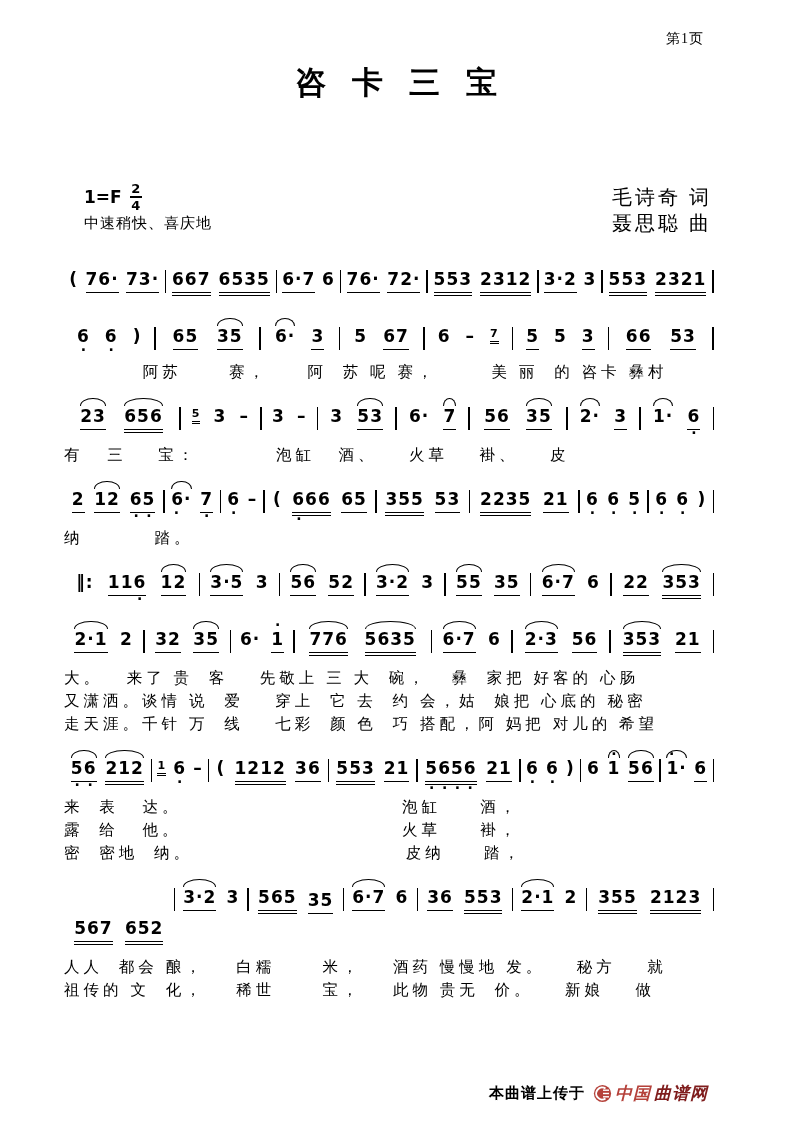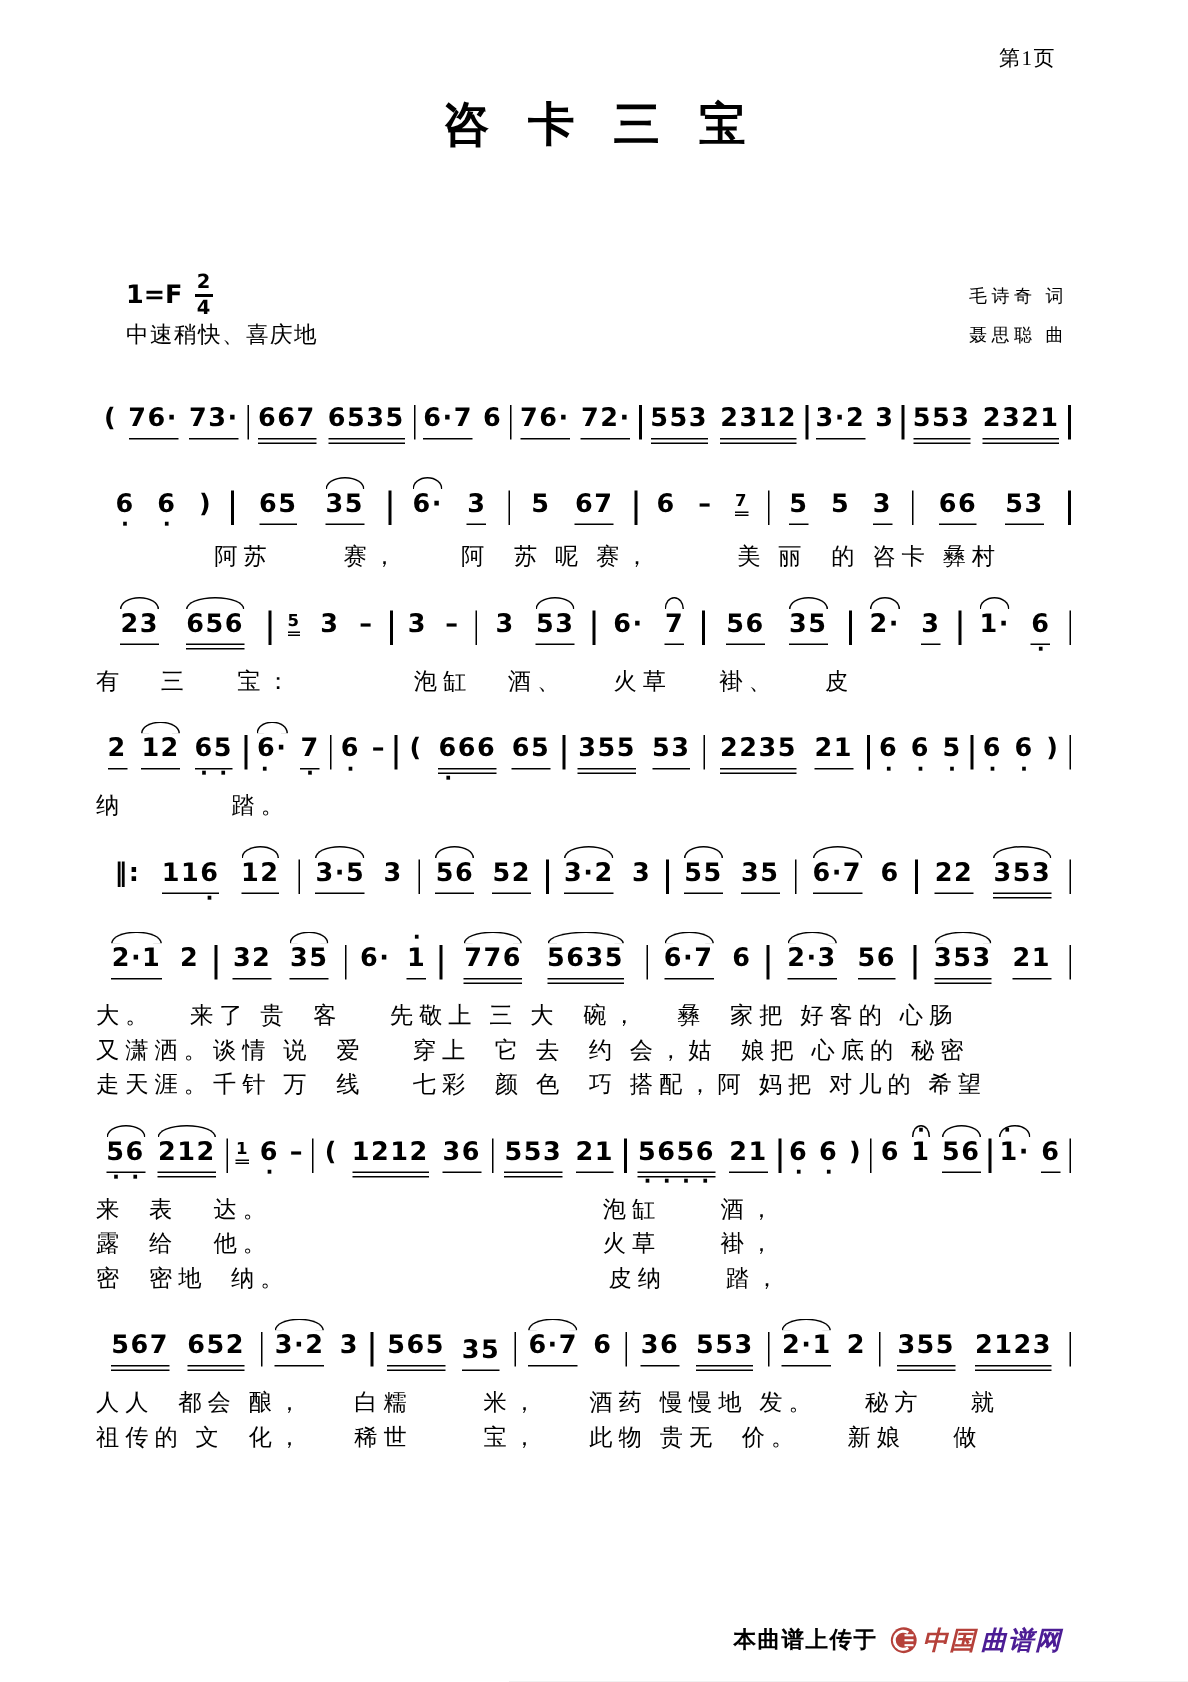--- a/index.html
+++ b/index.html
@@ -7,21 +7,21 @@
     position:relative;width:792px;height:1121px;margin:0 auto;background:#ffffff;
     font-family:"Liberation Serif","DejaVu Serif",serif;color:#000;overflow:hidden;
   }
   .pageno{position:absolute;top:30px;right:88px;font-size:14px;letter-spacing:1px;}
   .title{margin-top:62px;text-align:center;font-size:31px;font-weight:bold;letter-spacing:26px;text-indent:26px;}
   .meta{position:relative;margin:78px 80px 0 84px;height:64px;}
   .keyline{position:absolute;left:0;top:0;font-family:"DejaVu Sans",sans-serif;font-weight:bold;font-size:17px;display:flex;align-items:center;gap:8px;}
   .frac{display:inline-flex;flex-direction:column;align-items:center;font-size:13px;line-height:13px;}
   .frac .fl{width:12px;height:1.5px;background:#000;margin:1px 0;}
   .tempo{position:absolute;left:0;top:32px;font-size:15px;font-weight:normal;letter-spacing:1px;}
-  .credits{position:absolute;right:0;top:2px;text-align:right;font-size:12px;line-height:26px;letter-spacing:3px;}
+  .credits{position:absolute;right:0;top:2px;text-align:right;font-size:20px;line-height:26px;letter-spacing:3px;}
   .systems{margin:16px 78px 0 64px;}
   .system{margin-bottom:16px;}
   .notes{display:flex;align-items:flex-start;}
   .measure{display:flex;justify-content:space-evenly;align-items:flex-start;min-width:0;}
   .bar{width:1.5px;height:23px;background:#000;margin-top:8px;flex:none;}
   .tok{position:relative;display:flex;flex-direction:column;align-items:center;
        font-family:"DejaVu Sans",sans-serif;font-weight:bold;font-size:17px;padding:0 2px;}
   .tok .dots{display:flex;justify-content:space-around;align-self:stretch;height:7px;line-height:6px;font-size:14px;}
   .tok .txt{line-height:21px;letter-spacing:1px;white-space:nowrap;}
   .tok .uls{align-self:stretch;}
@@ -30,21 +30,21 @@
   .tok.grace .txt{line-height:12px;margin-top:2px;}
   .tok.grace .ul{height:1px;margin-top:1px;}
   .arc{position:absolute;top:-1px;left:2px;right:2px;height:7px;border:1.2px solid #000;border-bottom:none;
        border-radius:50% 50% 0 0 / 100% 100% 0 0;}
   .lyrics{margin-top:3px;}
   .lyr{font-size:15.5px;letter-spacing:4px;line-height:23px;white-space:pre;}
   .footer{position:absolute;right:84px;bottom:16px;display:flex;align-items:center;gap:8px;}
   .footer .prefix{font-size:15px;font-weight:bold;letter-spacing:1px;}
   .sitewrap{display:flex;align-items:center;gap:3px;}
   .site-cn{font-size:17px;font-weight:bold;font-style:italic;color:#b5413a;letter-spacing:1px;}
-  .site-net{font-size:17px;font-weight:bold;font-style:italic;color:#4c1d95;letter-spacing:1px;}
+  .site-net{font-size:17px;font-weight:bold;font-style:italic;color:#7f1d1d;letter-spacing:1px;}
 </style>
 </head>
 <body>
 
 <div class="page">
   <div class="pageno">第1页</div>
   <div class="title">咨卡三宝</div>
 
   <div class="meta">
     <div class="keyline">
@@ -1838,21 +1838,21 @@
           <div class="bar"></div>
         </div>
         <div class="lyrics">
           <div class="lyr">来  表   达。                            泡缸     酒，</div>
           <div class="lyr">露  给   他。                            火草     褂，</div>
           <div class="lyr">密  密地  纳。                           皮纳     踏，</div>
         </div>
       </div>
       <div class="system">
         <div class="notes">
-          <div class="measure" style="flex-grow: 8;">
+          <div class="measure" style="flex-grow: 8; margin-top: 31px;">
             <div class="tok">
               <div class="dots hi">
                 <span>&nbsp;</span>
                 <span>&nbsp;</span>
                 <span>&nbsp;</span>
               </div>
               <div class="txt">567</div>
               <div class="uls">
                 <div class="ul"></div>
                 <div class="ul"></div>

